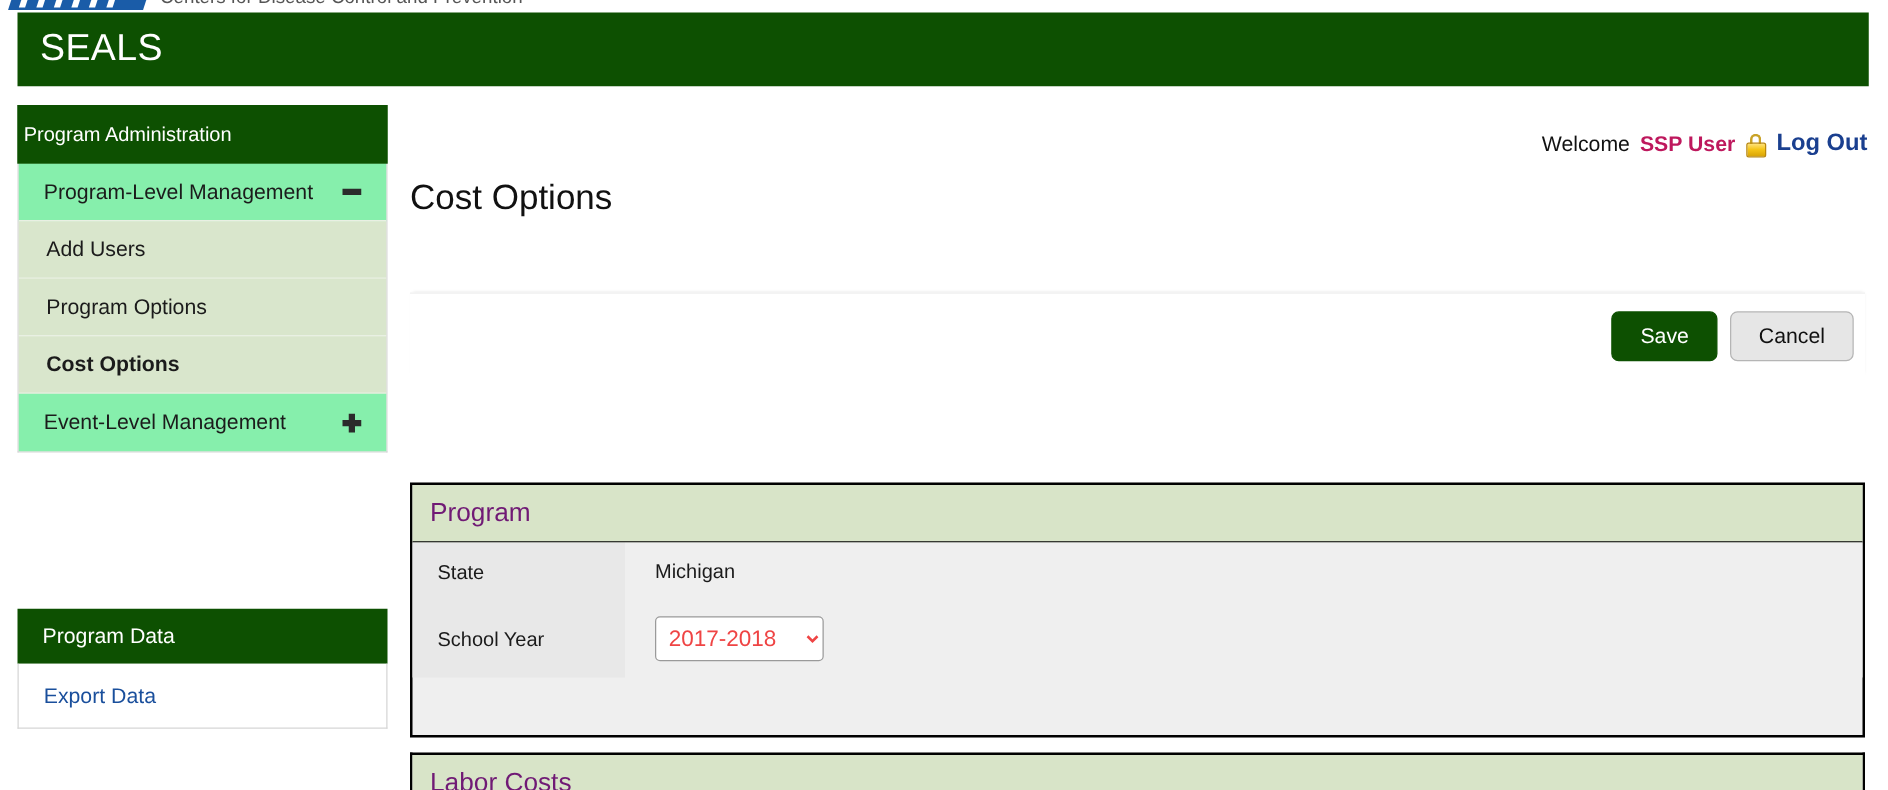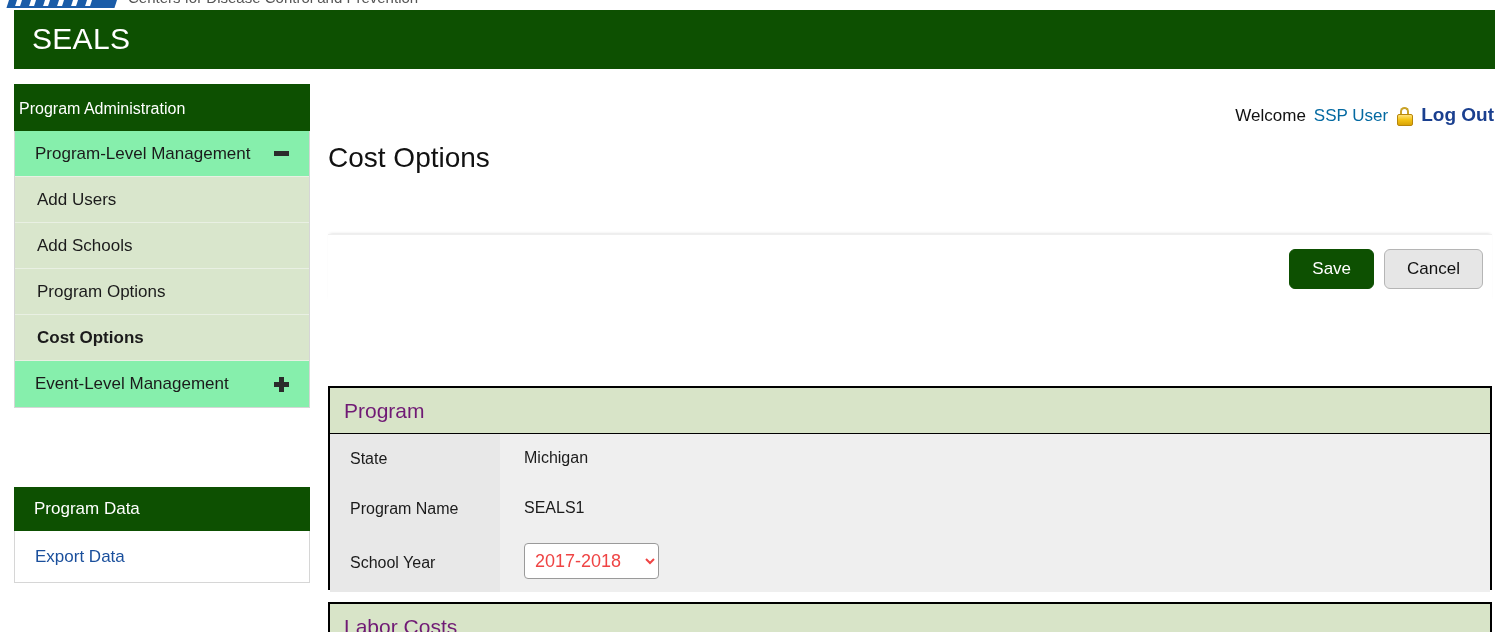--- a/index.html
+++ b/index.html
@@ -50,21 +50,21 @@
     font-family: "Liberation Sans", sans-serif;
   }
 
   
   #welcome-bar {
     position: absolute; right: 16px; top: 100px;
     height: 26px; display: flex; align-items: flex-end; gap: 8px;
     font-size: 17px; color: #000;
   }
   #welcome-bar .welcome-text { color: #111; }
-  #welcome-bar .welcome-user { font-weight: normal; color: #0369a1; }
+  #welcome-bar .welcome-user { font-weight: bold; color: #be185d; }
   #welcome-bar .lock-icon {
     position: relative; width: 17px; height: 19px; display: inline-block;
   }
   #welcome-bar .lock-icon .shackle {
     position: absolute; left: 4px; top: 0;
     width: 9px; height: 9px;
     border: 2.2px solid #c9a227; border-bottom: none;
     border-radius: 5px 5px 0 0;
   }
   #welcome-bar .lock-icon .body {
@@ -208,21 +208,20 @@
 <div id="sidebar">
   <div class="nav-header">Program Administration</div>
 
   <div class="nav-block">
     <div class="nav-group">
       <span>Program-Level Management</span>
       <span class="toggle-minus"></span>
     </div>
 
     <div class="nav-sub">Add Users</div>
-    <div class="nav-sub">Add Schools</div>
     <div class="nav-sub">Program Options</div>
     <div class="nav-sub active">Cost Options</div>
 
     <div class="nav-group last">
       <span>Event-Level Management</span>
       <span class="toggle-plus"></span>
     </div>
   </div>
 </div>
 
@@ -243,24 +242,20 @@
   </div>
 
   <div class="panel" id="panel-program">
     <div class="panel-header">Program</div>
 
     <div class="row">
       <div class="row-label">State</div>
       <div class="row-value">Michigan</div>
     </div>
 
-    <div class="row">
-      <div class="row-label">Program Name</div>
-      <div class="row-value">SEALS1</div>
-    </div>
 
     <div class="row" style="min-height:58px">
       <div class="row-label" style="padding-top:20px">School Year</div>
       <div class="row-value" style="padding-top:9px">
         <select class="year-select"><option>2017-2018</option><option>2016-2017</option><option>2018-2019</option></select>
       </div>
     </div>
   </div>
 
   <div class="panel" id="panel-labor">

